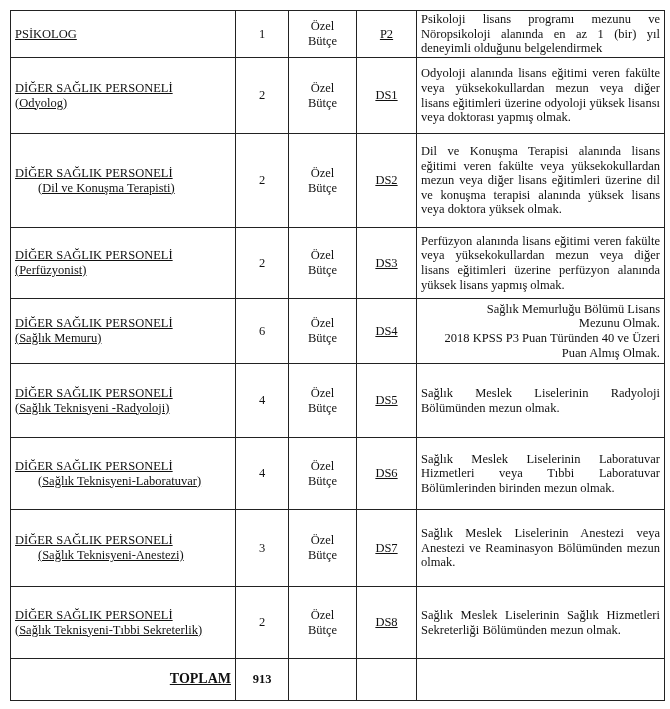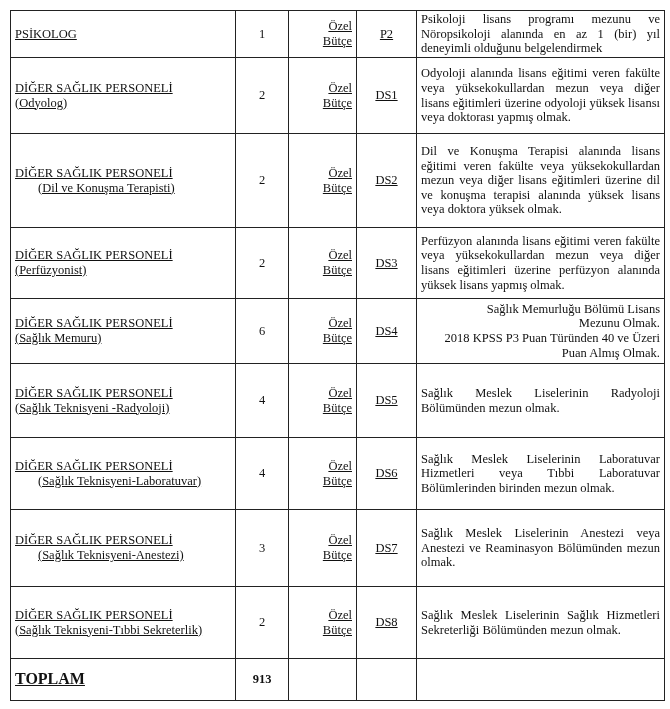--- a/index.html
+++ b/index.html
@@ -31,21 +31,21 @@
       line-height: 14.6px;
     }
     col.c-title { width: 225px; }
     col.c-count { width: 53px; }
     col.c-budget { width: 68px; }
     col.c-code { width: 60px; }
     col.c-req { width: 248px; }
 
     td.title { text-align: left; padding-left: 4px; text-decoration: underline; }
     td.count { text-align: center; }
-    td.budget { text-align: right; font-size: 11.5px; line-height: 14px; text-decoration: underline; }
+    td.budget { text-align: center; font-size: 11.5px; line-height: 14px; }
     td.code { text-align: center; text-decoration: underline; }
     td.req {
       text-align: justify;
       padding: 0 5px;
       font-size: 12px;
       line-height: 14.2px;
     }
     td.req.left { text-align: left; }
     td.req .r-line { display: block; text-align: right; }
     .title-main { display: block; }
@@ -57,23 +57,23 @@
     tr.r2 { height: 94px; }
     tr.r3 { height: 71px; }
     tr.r4 { height: 65px; }
     tr.r5 { height: 74px; }
     tr.r6 { height: 72px; }
     tr.r7 { height: 77px; }
     tr.r8 { height: 72px; }
     tr.total { height: 42px; }
 
     tr.total td.title {
-      text-align: left;
+      text-align: right;
       font-weight: bold;
-      font-size: 16px;
+      font-size: 14px;
     }
     tr.total td.count {
       font-weight: bold;
     }
   </style>
 </head>
 <body>
 
 <table class="staff-table">
   <colgroup>

